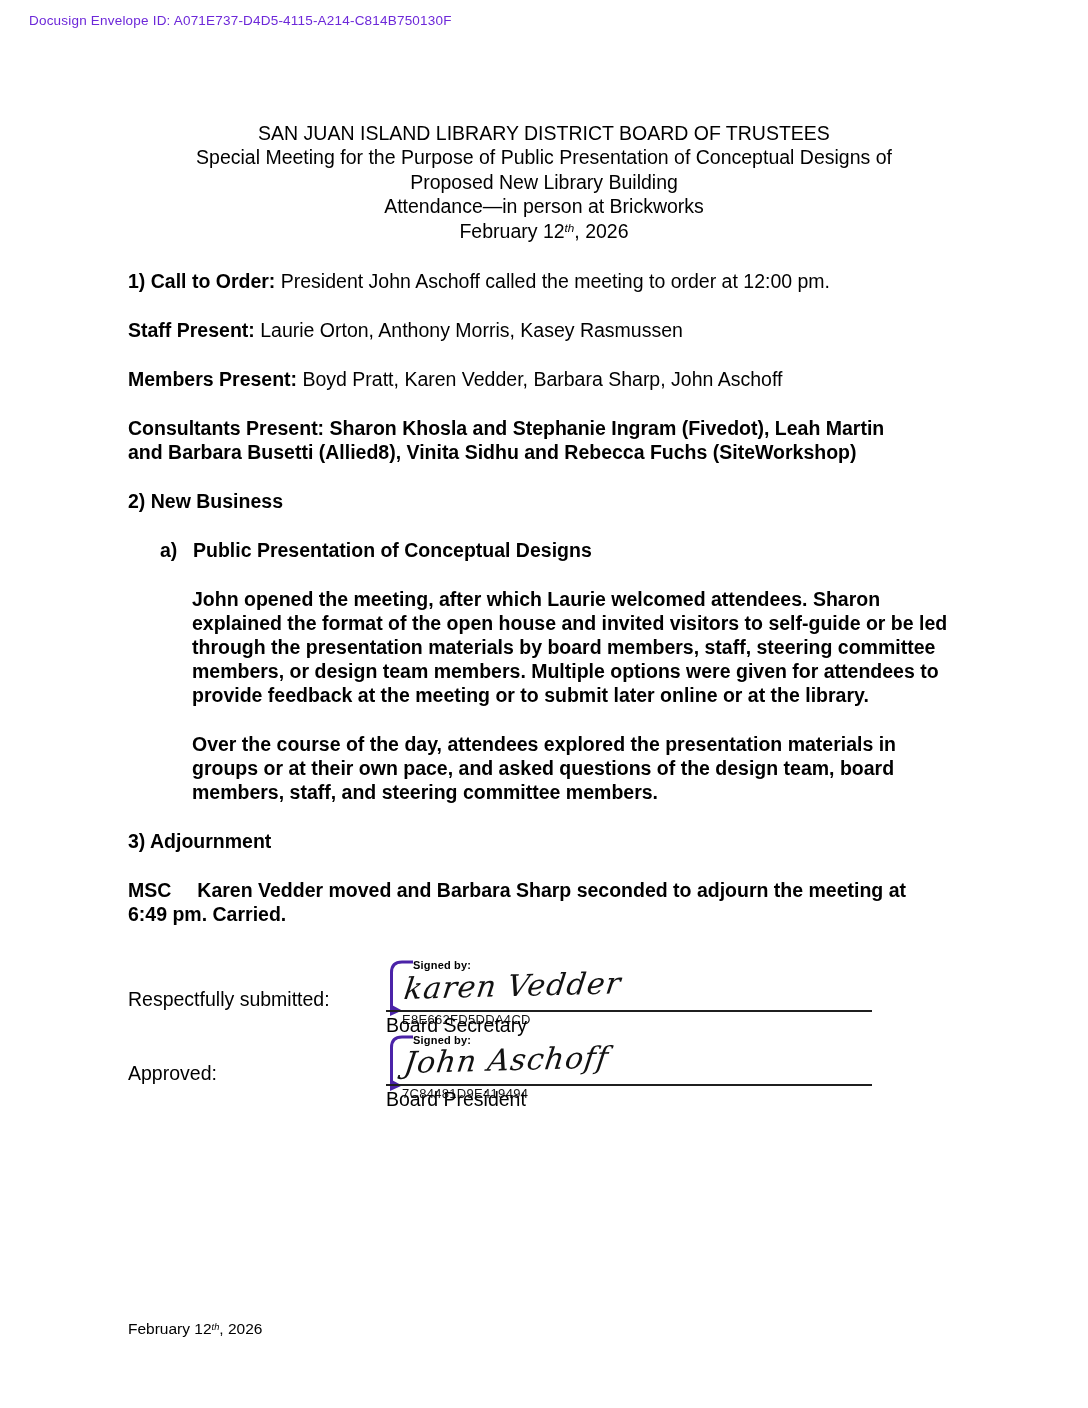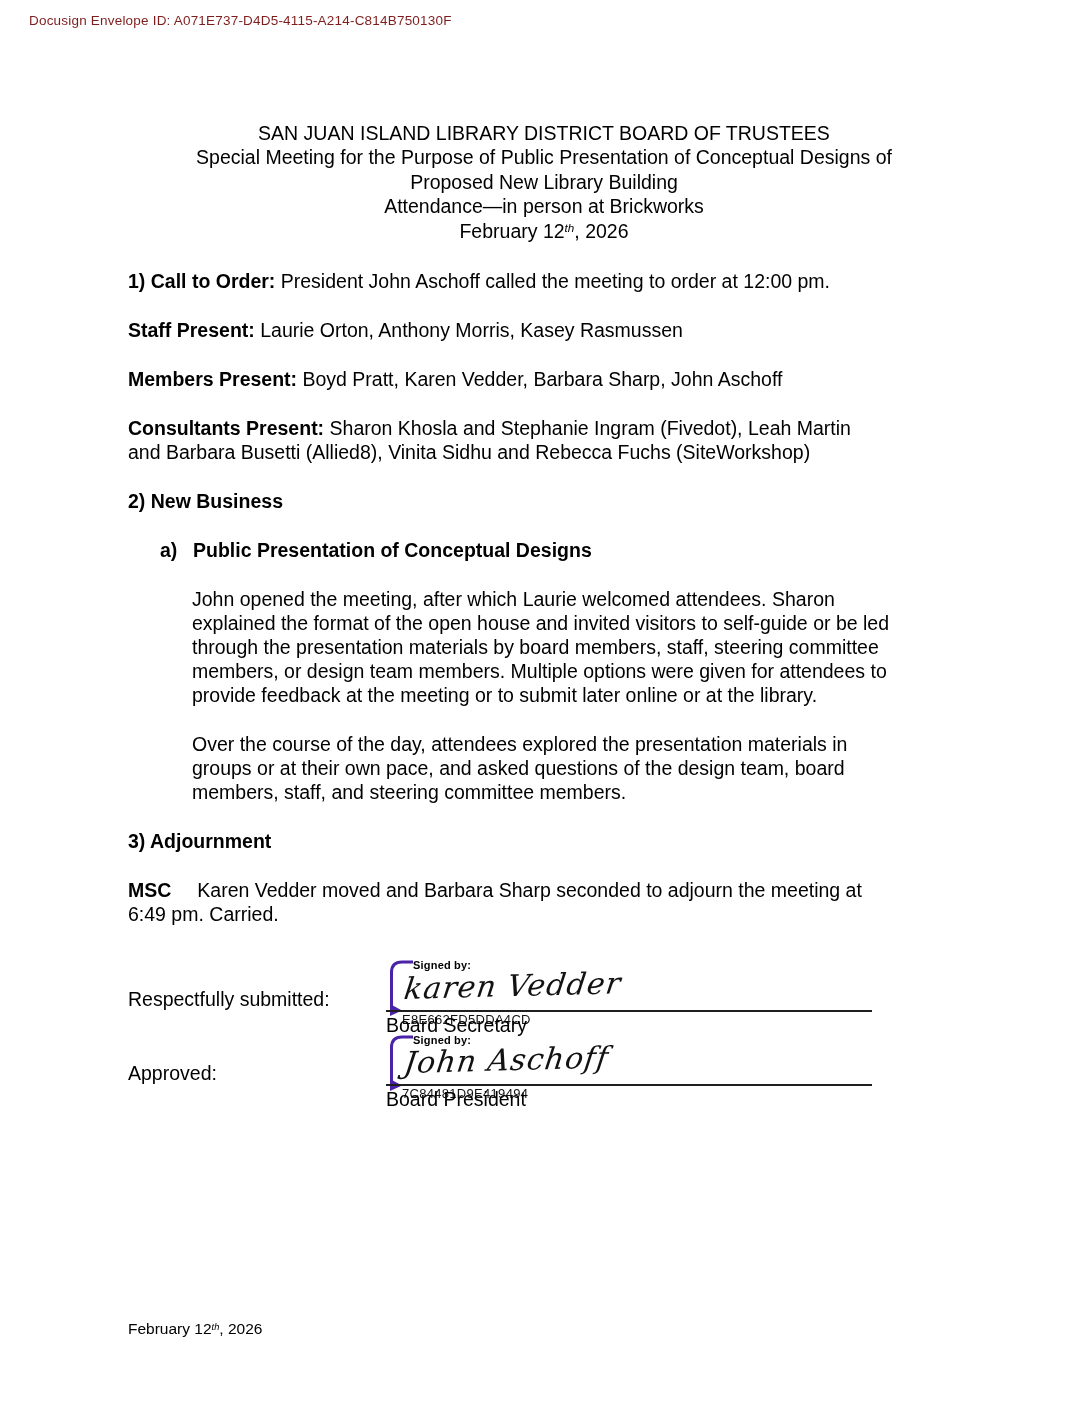--- a/index.html
+++ b/index.html
@@ -13,21 +13,21 @@
     font-family: "Liberation Sans", sans-serif;
     color: #000000;
     overflow: hidden;
   }
   .envelope-id {
     position: absolute;
     left: 29px;
     top: 13px;
     font-size: 13.5px;
     letter-spacing: 0.2px;
-    color: #7f1d1d;
+    color: #6d28d9;
   }
   .title-block {
     position: absolute;
     left: 114px;
     top: 121px;
     width: 860px;
     text-align: center;
     font-size: 19.5px;
     line-height: 24.4px;
   }
@@ -35,21 +35,21 @@
   .content {
     position: absolute;
     left: 128px;
     top: 269px;
     width: 842px;
     font-size: 19.5px;
     line-height: 24px;
   }
   .content p { margin: 0 0 25px 0; }
   .lbl { font-weight: 700; }
-  .pre-lines { white-space: pre-line; }
+  .pre-lines { white-space: pre-line; font-weight: bold; }
   .indent-1 { padding-left: 32px; }
   .indent-2 { margin-left: 64px !important; }
   .item-marker { display: inline-block; width: 33px; font-weight: 700; }
   .item-label { font-weight: 700; }
   .msc-label { font-weight: 700; margin-right: 26px; }
   sup.ord {
     font-size: 60%;
     position: relative;
     top: -0.45em;
     vertical-align: baseline;

